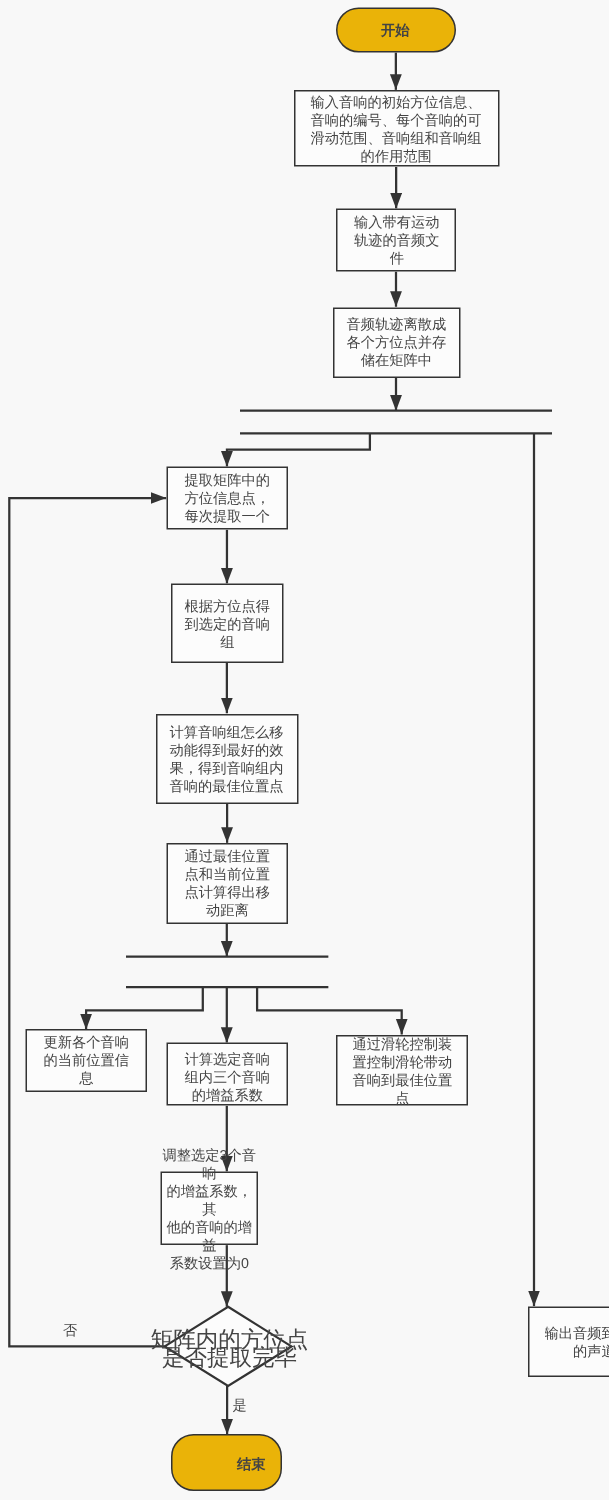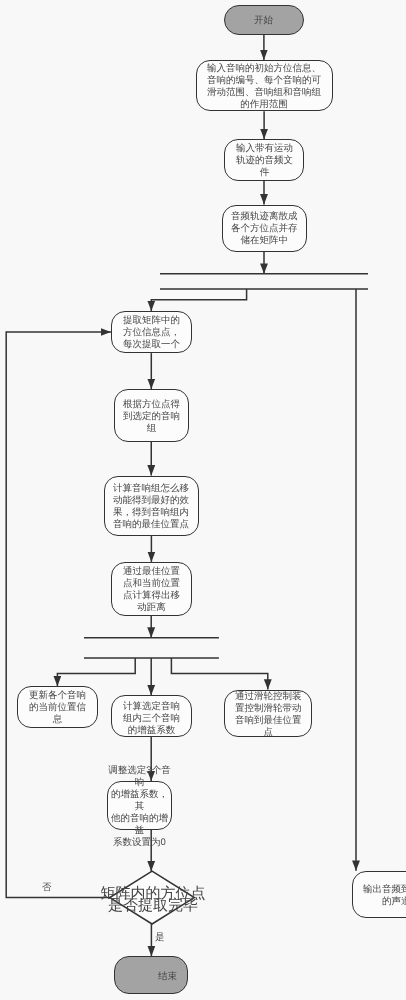--- a/index.html
+++ b/index.html
@@ -5,27 +5,27 @@
 <style>
   html,body{margin:0;padding:0;}
   body{
     width:406px;height:1000px;background:#f8f8f8;
     font-family:"Liberation Sans",sans-serif;
     -webkit-font-smoothing:antialiased;
     text-rendering:geometricPrecision;
   }
   #stage{position:relative;width:406px;height:1000px;overflow:hidden;background:#f8f8f8;}
   svg.edges{position:absolute;left:0;top:0;width:406px;height:1000px;pointer-events:none;}
-  .node{position:absolute;box-sizing:border-box;display:flex;align-items:center;justify-content:center;border-radius:14px;}
+  .node{position:absolute;box-sizing:border-box;display:flex;align-items:center;justify-content:center;}
   .node .txt{
     text-align:center;color:#444;font-size:9.5px;line-height:12px;
     white-space:pre-line;position:relative;top:1.3px;will-change:transform;
   }
   .proc{border:1.5px solid #333333;background:#fcfcfc;}
-  .term{border:1.5px solid #333333;background:#a3a3a3;border-radius:15px;}
+  .term{border:1.5px solid #333333;background:#eab308;border-radius:15px;font-weight:bold;}
   .edgelabel{position:absolute;color:#4a4a4a;font-size:9.5px;line-height:10px;will-change:transform;}
   .dia-txt{position:absolute;text-align:center;color:#444;font-size:15px;line-height:12px;white-space:pre-line;will-change:transform;}
 </style>
 </head>
 <body>
 
 <div id="stage">
 
   <svg class="edges" viewBox="0 0 406 1000" xmlns="http://www.w3.org/2000/svg">
     <defs>

